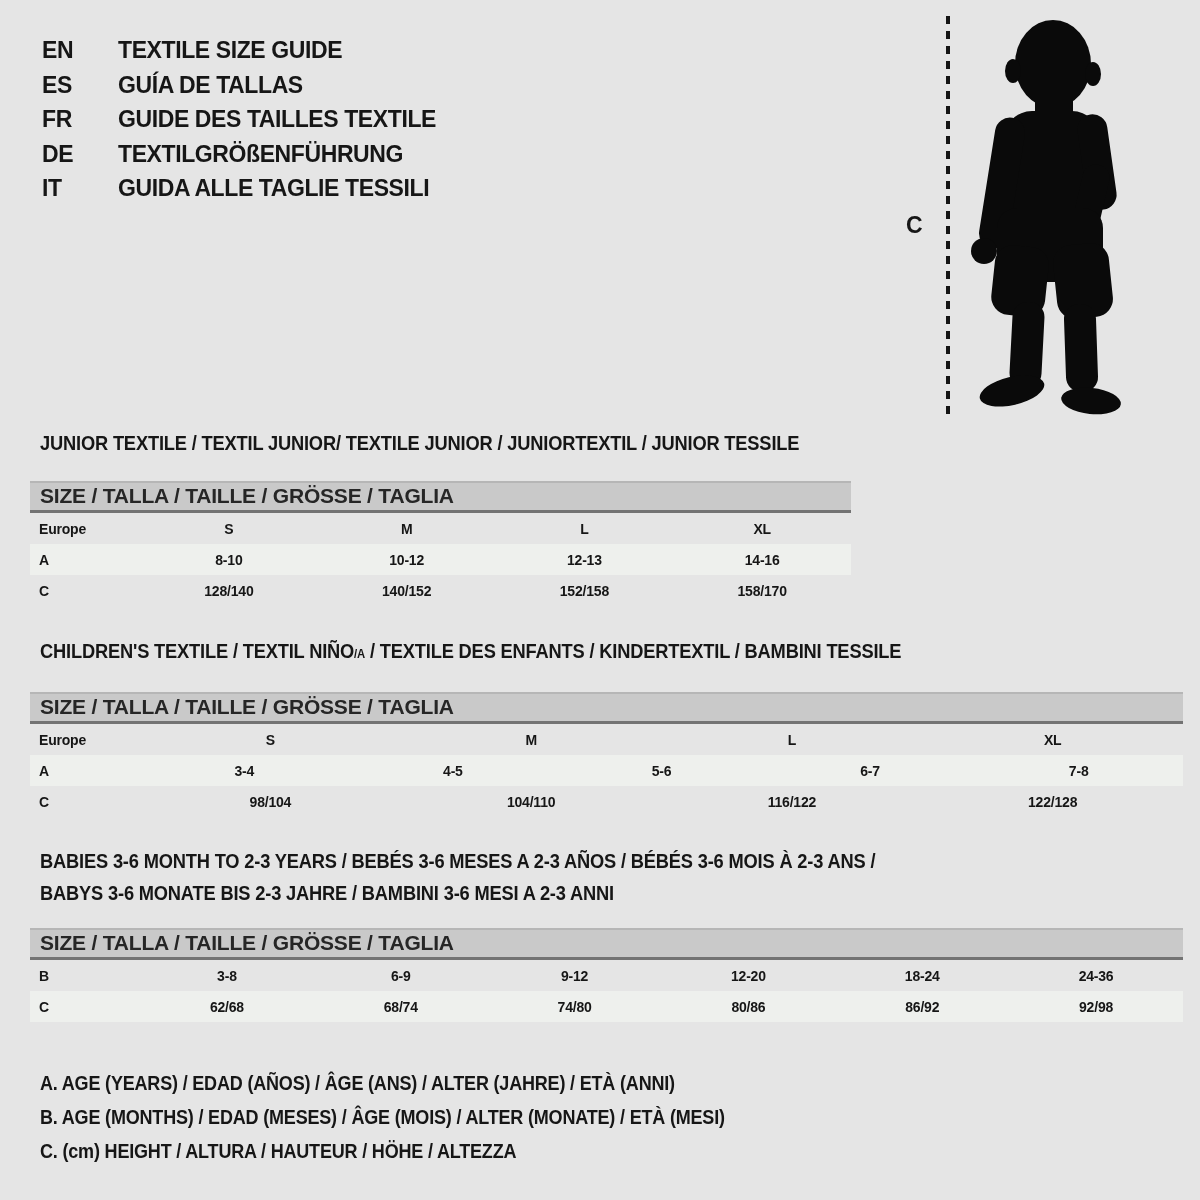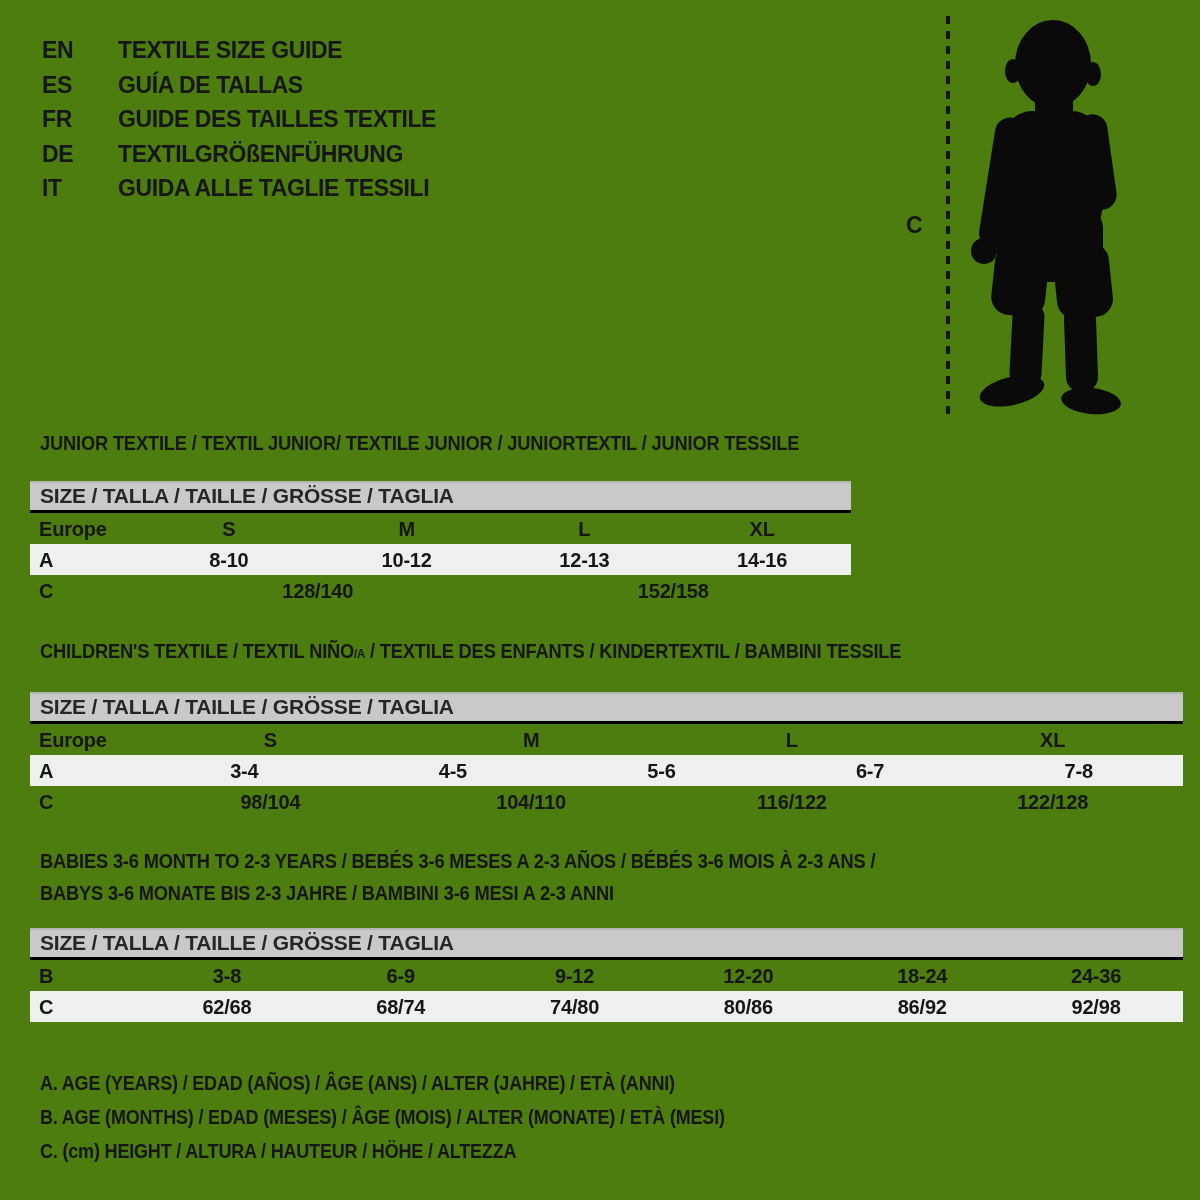--- a/index.html
+++ b/index.html
@@ -1,17 +1,17 @@
 <!DOCTYPE html>
 <html><head>
 <meta charset="utf-8">
 <style>
   html,body { margin:0; padding:0; background:#ffffff; }
   .page {
-    position:relative; width:1200px; height:1200px; background:#4d7c0f;
+    position:relative; width:1200px; height:1200px; background:#e5e5e5;
     font-family:"Liberation Sans", sans-serif; font-weight:bold; color:#161616;
     overflow:hidden;
   }
 
   
   .lang-block { position:absolute; left:42px; top:33px; }
   .lang-row { display:flex; height:34.5px; line-height:34.5px; font-size:23px; letter-spacing:-0.4px; }
   .lang-code { width:76px; }
   .lang-title { white-space:nowrap; }
 
@@ -27,25 +27,25 @@
   .sec-heading {
     position:absolute; left:40px; font-size:21px; letter-spacing:-0.2px;
     transform:scaleX(0.87); transform-origin:0 0; white-space:nowrap;
   }
   .sub-small { font-size:13px; }
 
   
   .size-table { position:absolute; left:30px; }
   .size-bar {
     height:32px; box-sizing:border-box; background:#c9c9c9;
-    border-top:2px solid #b6b6b6; border-bottom:3px solid #000000;
+    border-top:2px solid #b6b6b6; border-bottom:3px solid #737373;
     line-height:26px; padding-left:10px; font-size:21px; color:#262626;
     letter-spacing:-0.2px; white-space:nowrap; overflow:hidden;
   }
-  .trow { display:flex; height:31px; line-height:33px; font-size:20px; letter-spacing:-0.2px; }
+  .trow { display:flex; height:31px; line-height:33px; font-size:14px; letter-spacing:-0.2px; }
   .trow.shade { background:#eef0ed; }
   .row-label { width:110px; padding-left:9px; box-sizing:border-box; }
   .tcell { flex:1; text-align:center; }
 
   
   .footnote {
     position:absolute; left:40px; font-size:20px; letter-spacing:-0.2px;
     transform:scaleX(0.9); transform-origin:0 0; white-space:nowrap;
   }
 </style>
@@ -114,21 +114,23 @@
     <div class="trow shade">
       <span class="row-label">A</span>
       <span class="tcell">8-10</span>
       <span class="tcell">10-12</span>
       <span class="tcell">12-13</span>
       <span class="tcell">14-16</span>
     </div>
     <div class="trow">
       <span class="row-label">C</span>
       <span class="tcell">128/140</span>
+      <span class="tcell">140/152</span>
       <span class="tcell">152/158</span>
+      <span class="tcell">158/170</span>
     </div>
   </div>
 
   <div class="sec-heading" style="top:639px;">
     <span>CHILDREN'S TEXTILE / TEXTIL NIÑO</span><span class="sub-small">/A</span><span> / TEXTILE DES ENFANTS / KINDERTEXTIL / BAMBINI TESSILE</span>
   </div>
   <div class="size-table" style="top:692px; width:1153px;">
     <div class="size-bar">SIZE / TALLA / TAILLE / GRÖSSE / TAGLIA</div>
     <div class="trow">
       <span class="row-label">Europe</span>

